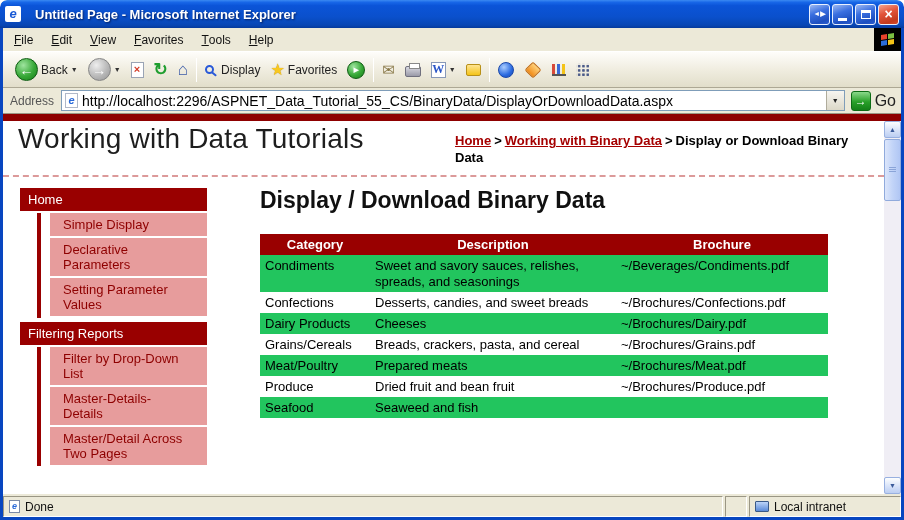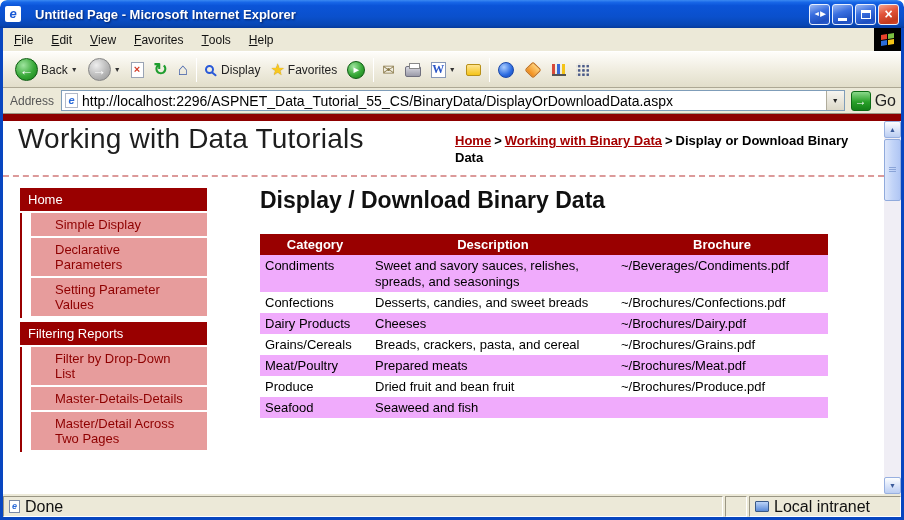--- a/index.html
+++ b/index.html
@@ -86,48 +86,48 @@
   .page-header { position:absolute; top:0; left:0; right:17px; height:56px; border-bottom:2px dashed #dc9a9a; background:#fff; }
   .site-title { position:absolute; left:15px; top:2px; font-size:28px; color:#1e1e1e; letter-spacing:.2px; white-space:nowrap; }
   .breadcrumb { position:absolute; left:452px; right:16px; top:11px; font-size:13px; font-weight:bold; line-height:17px; color:#000; }
   .crumb-link { color:#a50000; text-decoration:underline; cursor:pointer; }
   .crumb-sep { margin:0 3px; }
   .crumb-current { color:#000; }
 
   .sidebar { position:absolute; left:17px; top:67px; width:187px; height:278px; overflow:hidden; }
   .side-item { font-size:13px; line-height:15px; padding:4px 8px; margin-bottom:2px; position:relative; cursor:pointer; }
   .side-item.section { background:#990000; color:#fff; }
-  .side-item.sub { background:#e79c9c; color:#8e0000; margin-left:11px; padding:4px 22px 4px 24px; }
+  .side-item.sub { background:#e79c9c; color:#8e0000; margin-left:30px; padding:4px 22px 4px 13px; }
   .side-item.sub::before { content:""; position:absolute; left:-13px; top:0; bottom:-2px; width:4px; background:#990000; }
   .side-item.gap-top { margin-top:6px; }
 
   .main { position:absolute; left:257px; top:62px; right:40px; }
   .heading { font-size:23px; font-weight:bold; color:#101010; margin:4px 0 20px 0; }
   .data-table { border-collapse:collapse; font-size:13px; color:#000; }
   .data-table th { background:#990000; color:#fff; font-weight:bold; padding:3px 4px; text-align:center; font-size:13px; }
   .data-table th:nth-child(1) { width:110px; }
   .data-table th:nth-child(2) { width:246px;margin-top:12px; }
   .data-table th:nth-child(3) { width:212px; }
   .data-table td { padding:3px 5px 2px; vertical-align:top; line-height:16px; }
-  .data-table tr.alt td { background:#f0abfc; }
+  .data-table tr.alt td { background:#22c55e; }
 
   
   .scrollbar { position:absolute; top:0; right:0; width:17px; bottom:0; background:#f0eef5; }
   .sb-btn { position:absolute; left:0; width:17px; height:17px; border:1px solid #98b0e0; border-radius:2px;
     background:linear-gradient(180deg,#fdfefe,#d4e0f8 60%,#bccef2); color:#3a5a9a; display:flex; align-items:center; justify-content:center; }
   .sb-btn span { font-size:7px; line-height:1; }
   .sb-up { top:0; } .sb-down { bottom:0; }
   .sb-thumb { position:absolute; left:0; top:18px; width:17px; height:62px; border:1px solid #90aadc; border-radius:2px;
     background:linear-gradient(90deg,#dce6fb,#c2d4f8 50%,#b0c6f4); }
   .sb-thumb::after { content:""; position:absolute; left:4px; top:27px; width:7px; height:5px;
     background:repeating-linear-gradient(180deg,#8aa4d8 0 1px,transparent 1px 2px); }
 
   
   .statusbar { position:absolute; left:3px; right:3px; bottom:3px; height:23px; background:#ece9d8; display:flex; gap:2px; padding-top:2px; }
-  .panel { border:1px solid; border-color:#9a9684 #fff #fff #9a9684; display:flex; align-items:center; font-size:16px; color:#111; padding:0 5px; gap:5px; }
+  .panel { border:1px solid; border-color:#9a9684 #fff #fff #9a9684; display:flex; align-items:center; font-size:12px; color:#111; padding:0 5px; gap:5px; }
   .panel-left { flex:1; }
   .panel-mid { width:22px; }
   .panel-right { width:152px; }
   .done-ic { width:11px; height:13px; background:#fff; border:1px solid #7a8aa8; position:relative; flex:0 0 auto; }
   .done-ic::after { content:"e"; color:#2a6ad8; font-size:9px; font-style:italic; font-weight:bold; position:absolute; left:2px; top:0; }
   .intranet-ic { width:14px; height:11px; background:linear-gradient(180deg,#bcd4f8,#5a8ad8); border:1px solid #3a5a88; border-radius:1px; flex:0 0 auto; }
 
   
   .edge-l { position:absolute; left:0; top:28px; bottom:0; width:3px; background:#0846c0; }
   .edge-r { position:absolute; right:0; top:28px; bottom:0; width:3px; background:#0846c0; }

